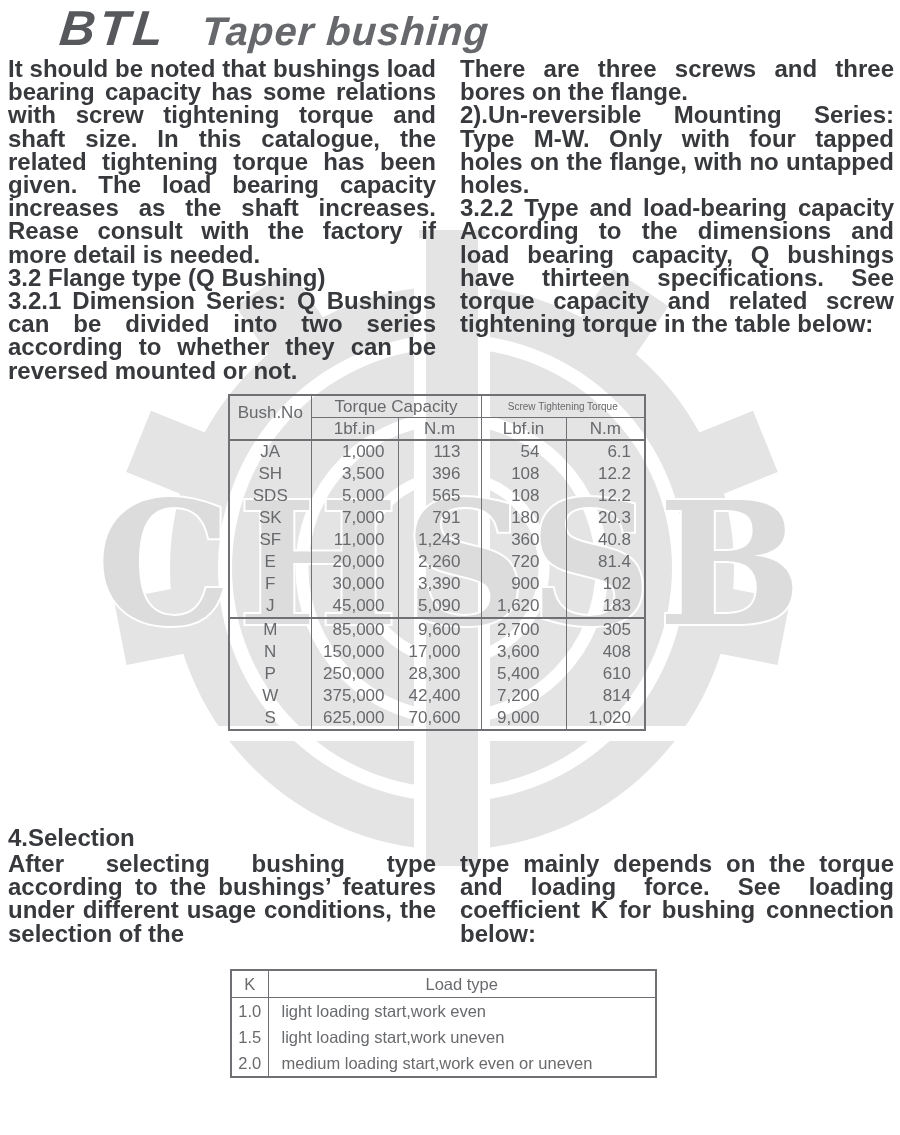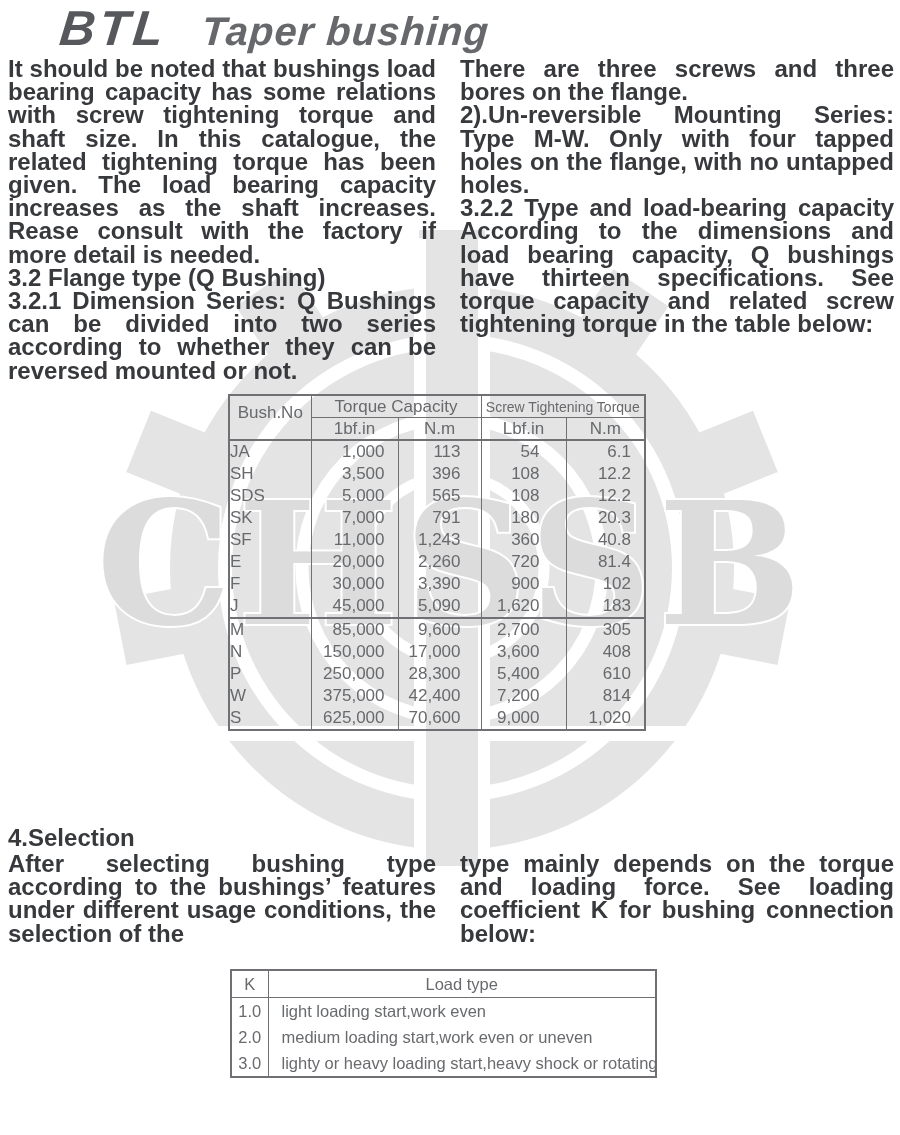--- a/index.html
+++ b/index.html
@@ -36,27 +36,27 @@
   table{border-collapse:collapse;table-layout:fixed;z-index:1;background:transparent;}
   .tq{
     position:absolute;left:228px;top:394px;width:416px;
     border:2px solid #6e7073;color:#67696c;font-size:17px;
   }
   .tq thead{border-bottom:2px solid #6e7073;}
   .tq thead th{
     border:1px solid #6e7073;font-weight:normal;height:21px;padding:0;text-align:center;
   }
   .tq th.bushno{vertical-align:top;padding-top:7px;}
-  .tq th.stt{font-size:14px;}
+  .tq th.stt{font-size:10px;}
   .tq tbody td{
     border-left:1px solid #6e7073;border-right:1px solid #6e7073;
     height:22px;padding:0;white-space:nowrap;
   }
   .tq tbody.grp-b{border-top:2px solid #6e7073;}
-  .cA{}
+  .cA{text-align:center;}
   .cB{text-align:right;padding-right:13px !important;}
   .cC{text-align:right;padding-right:20px !important;margin-top:36px;}
   .cD{text-align:right;padding-right:26px !important;}
   .cE{text-align:right;padding-right:13px !important;}
   
   .ktab{
     position:absolute;left:230px;top:969px;width:425px;
     border:2px solid #6e7073;color:#686a6d;font-size:16.5px;
   }
   .ktab thead th{
@@ -253,21 +253,21 @@
       <th>K</th>
       <th>Load type</th>
     </tr>
   </thead>
   <tbody>
       <tr>
         <td class="kc">1.0</td>
         <td class="kt">light loading start,work even</td>
       </tr>
       <tr>
+        <td class="kc">1.5</td>
+        <td class="kt">light loading start,work uneven</td>
+      </tr>
+      <tr>
         <td class="kc">2.0</td>
         <td class="kt">medium loading start,work even or uneven</td>
       </tr>
-      <tr>
-        <td class="kc">3.0</td>
-        <td class="kt">lighty or heavy loading start,heavy shock or rotating</td>
-      </tr>
     </tbody>
 </table>
 
 </body></html>

